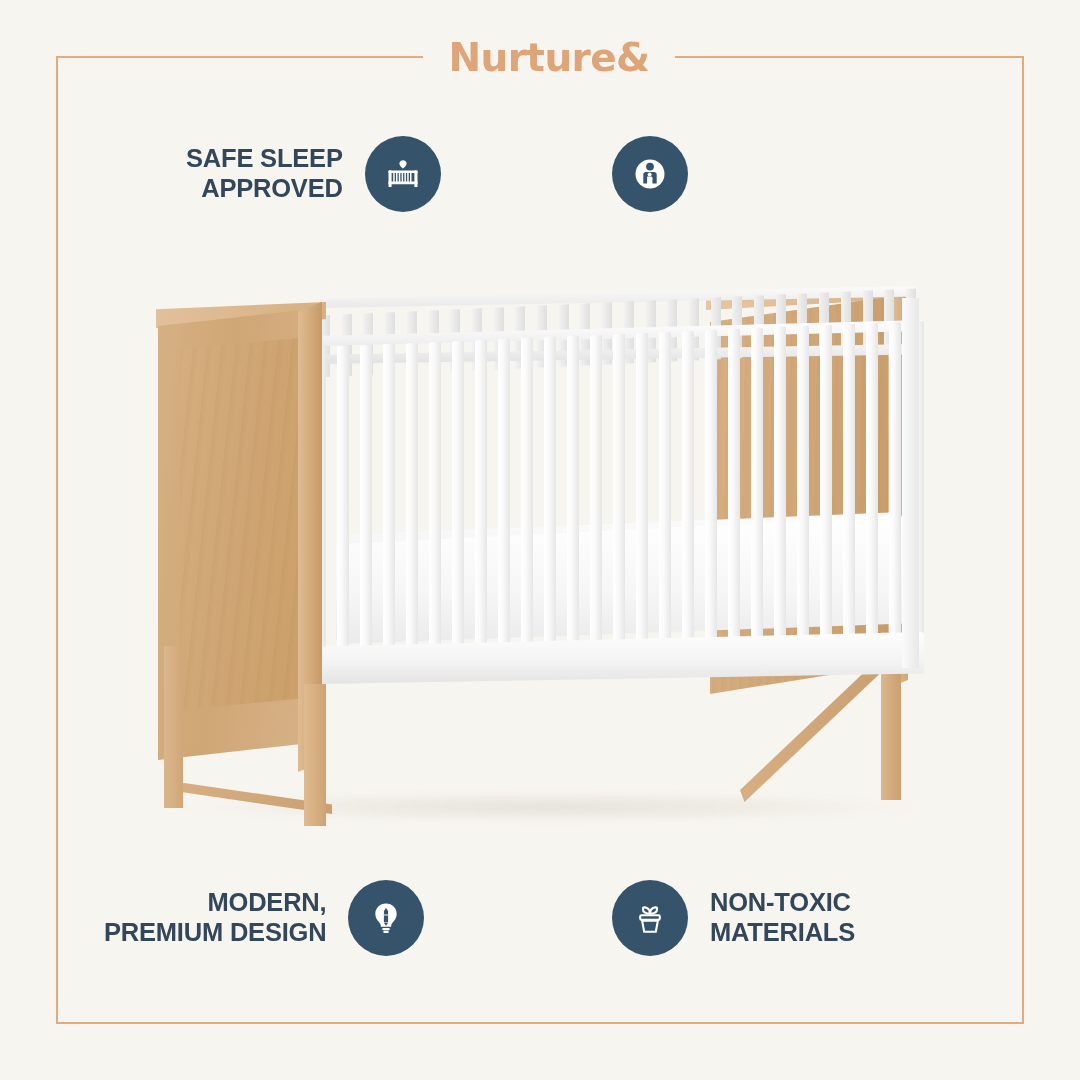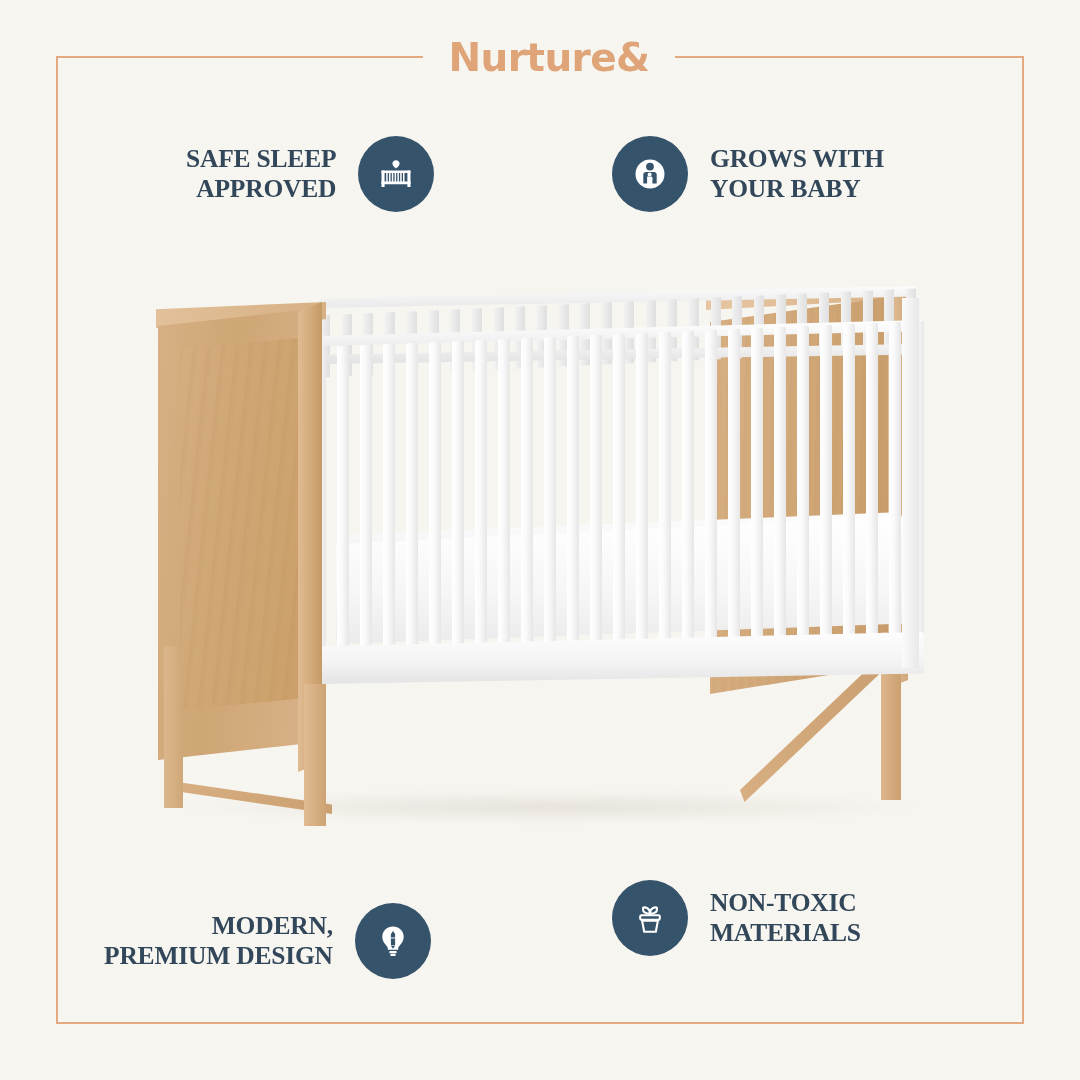--- a/index.html
+++ b/index.html
@@ -62,21 +62,21 @@
     position: absolute;
     display: flex;
     align-items: center;
     gap: 22px;
   }
   .feature.left-side { flex-direction: row; }
   .feature.right-side { flex-direction: row; }
 
   .feat-label {
     color: #32475a;
-    font-family: Liberation Serif, serif;
+    font-family: Liberation Sans, sans-serif;
     font-weight: bold;
     font-size: 25.5px;
     line-height: 1.17;
     letter-spacing: -0.2px;
     white-space: pre-line;
   }
   .feature.left-side .feat-label { text-align: right; }
   .feature.right-side .feat-label { text-align: left; }
 
   .icon-circle {
@@ -87,21 +87,21 @@
     display: flex;
     align-items: center;
     justify-content: center;
     flex: 0 0 auto;
   }
   .icon-circle svg { display: block; }
 
   
   #feat-safe-sleep  { left: 186px; top: 136px; }
   #feat-grows       { left: 612px; top: 136px; }
-  #feat-modern      { left: 104px; top: 880px; margin-top: 23px; }
+  #feat-modern      { left: 104px; top: 880px; }
   #feat-nontoxic    { left: 612px; top: 880px; justify-content: space-between; }
 
   
   .product {
     position: absolute;
     left: 150px;
     top: 280px;
     width: 790px;
     height: 540px;
   }
@@ -467,22 +467,20 @@
 <div class="feature right-side" id="feat-grows">
   <span class="icon-circle">
     <svg width="46" height="46" viewBox="0 0 46 46" aria-hidden="true">
       <circle cx="23" cy="23" r="14.5" fill="#ffffff"></circle>
       <circle cx="23" cy="15.6" r="3.9" fill="#35536b"></circle>
       <path fill="#35536b" d="M16.3 23.5c0-1.4 1.2-2.5 2.6-2.5h8.2c1.4 0 2.6 1.1 2.6 2.5v9.1h-4.3V27c0-0.8-0.7-1.4-1.5-1.4h-3.8v7h-3.8z"></path>
       <circle cx="22.6" cy="23.4" r="2.0" fill="#ffffff"></circle>
       <rect x="21.1" y="27.0" width="4.4" height="1.8" fill="#ffffff" rx="0.8"></rect>
     </svg>
   </span>
-  <span class="feat-label">GROWS WITH
-YOUR BABY</span>
 </div>
 
 <div class="feature left-side" id="feat-modern">
   <span class="feat-label">MODERN,
 PREMIUM DESIGN</span>
   <span class="icon-circle">
     <svg width="46" height="46" viewBox="0 0 46 46" aria-hidden="true">
       <path fill="#ffffff" d="M23 8.4c-6.1 0-10.7 4.6-10.7 10.4 0 4.0 2.0 6.4 3.6 8.3 1.1 1.3 1.9 2.3 1.9 3.6v1.0h10.4v-1.0c0-1.3 0.8-2.3 1.9-3.6 1.6-1.9 3.6-4.3 3.6-8.3C33.7 13.0 29.1 8.4 23 8.4z"></path>
       <rect x="19.3" y="33.0" width="7.4" height="2.3" fill="#ffffff" rx="0.7"></rect>
       <rect x="20.3" y="35.8" width="5.4" height="2.1" fill="#ffffff" rx="0.9"></rect>

